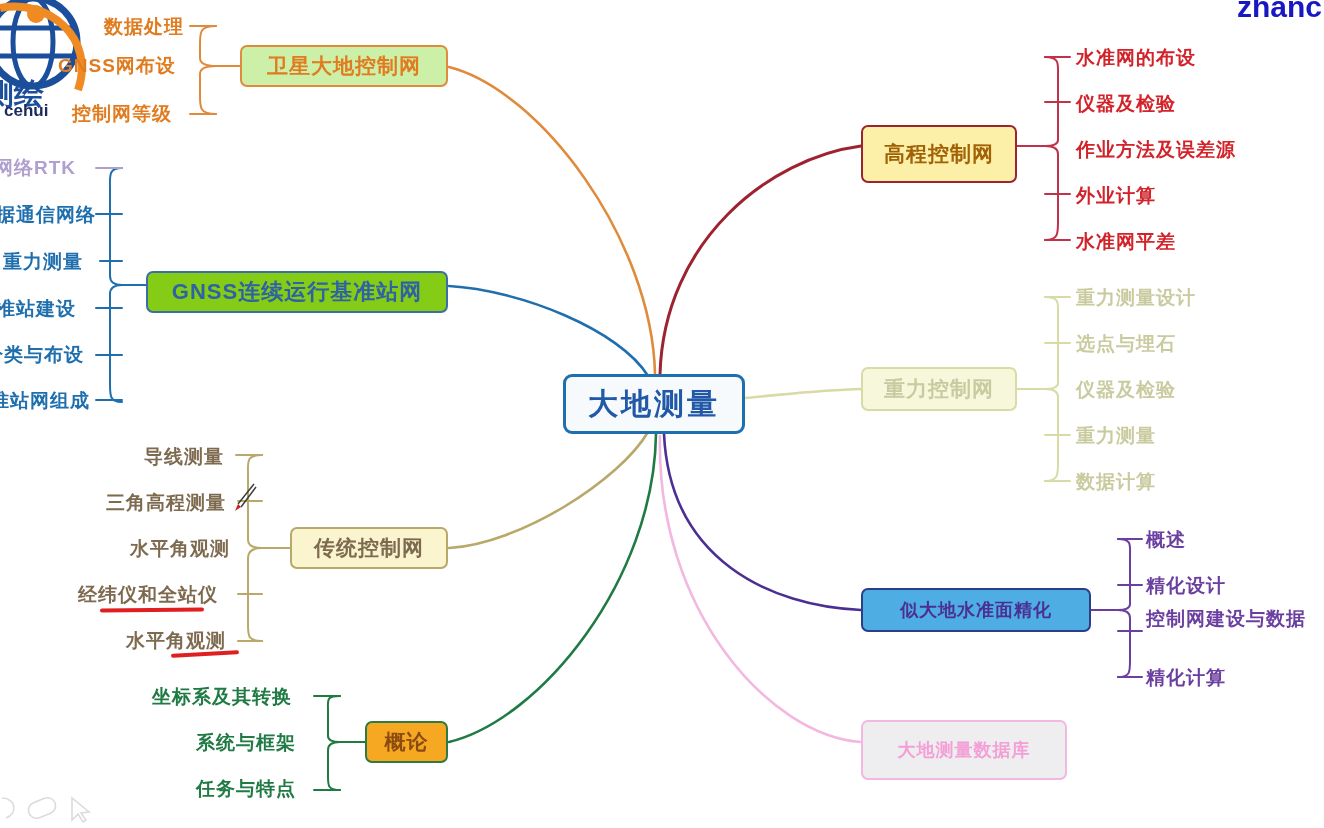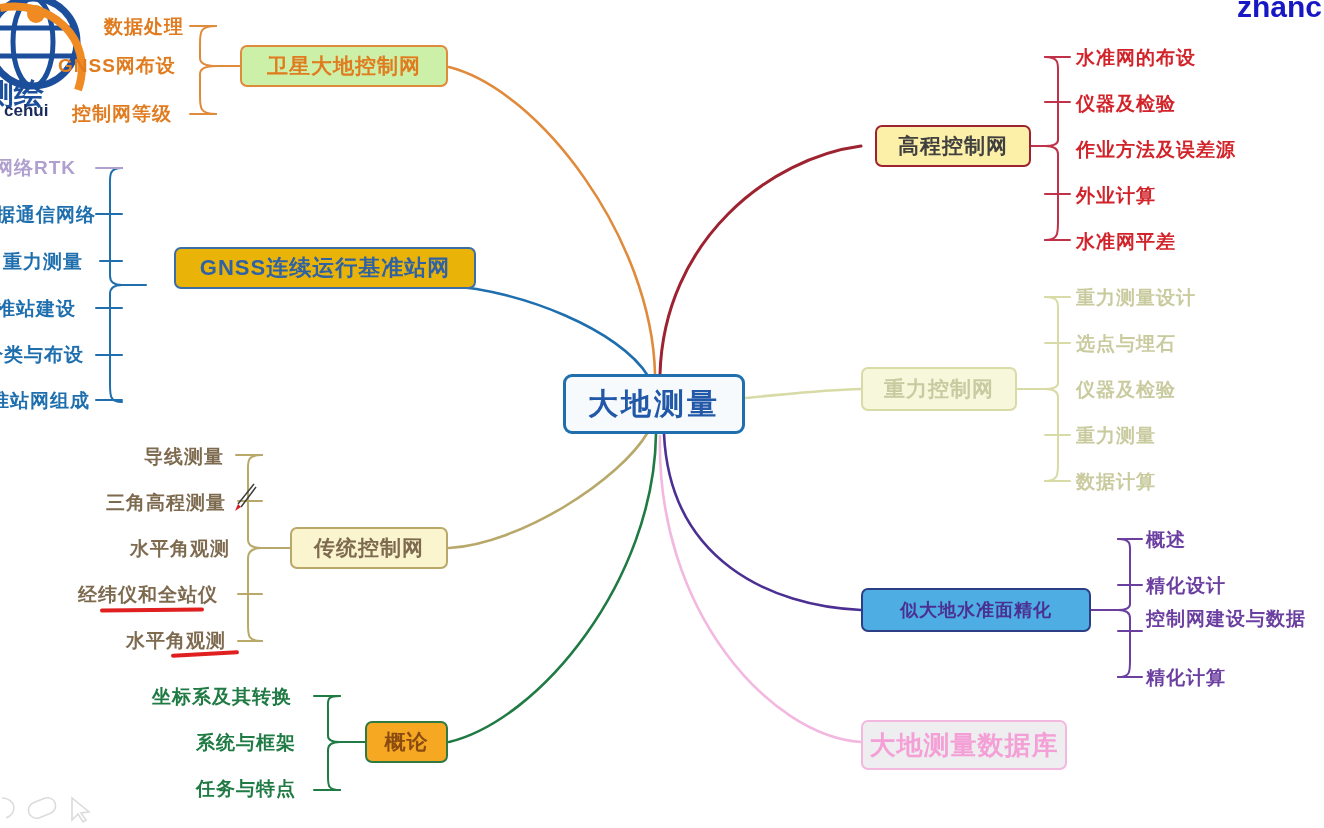--- a/index.html
+++ b/index.html
@@ -25,46 +25,46 @@
     left:563px;top:374px;width:182px;height:60px;
     background:#f7fafc;border:3px solid #1f6fae;
     color:#2258a8;font-size:30px;border-radius:9px;
     letter-spacing:3px;
   }
   .n-satellite{
     left:240px;top:45px;width:208px;height:42px;
     background:#cdf0a8;border:2.5px solid #e08a3c;color:#e07c1f;font-size:21px;
   }
   .n-gnss{
-    left:146px;top:247px;width:302px;height:42px;
-    background:#eab308;border:2.5px solid #3a6ea5;color:#2f62a4;font-size:22px;margin-left:28px;
+    left:146px;top:271px;width:302px;height:42px;
+    background:#84cc16;border:2.5px solid #3a6ea5;color:#2f62a4;font-size:22px;
   }
   .n-traditional{
     left:290px;top:527px;width:158px;height:42px;
     background:#faf4cf;border:2.5px solid #b8a96a;color:#7d6a4f;font-size:21px;
   }
   .n-intro{
     left:365px;top:721px;width:83px;height:42px;
     background:#f7a823;border:2.5px solid #2f7a43;color:#8a4b10;font-size:21px;
   }
   .n-height{
-    left:861px;top:125px;width:156px;height:42px;
-    background:#fcf0a8;border:2.5px solid #9e2330;color:#404040;font-size:21px;margin-left:14px;
+    left:861px;top:125px;width:156px;height:58px;
+    background:#fcf0a8;border:2.5px solid #9e2330;color:#a16207;font-size:21px;
   }
   .n-gravity{
     left:861px;top:367px;width:156px;height:44px;
     background:#f7f7dc;border:2.5px solid #d8dba6;color:#c8caa0;font-size:21px;
   }
   .n-quasi{
     left:861px;top:588px;width:230px;height:44px;
     background:#4eaee4;border:2.5px solid #2c3f86;color:#4b2f93;font-size:18px;
   }
   .n-db{
-    left:861px;top:720px;width:206px;height:50px;
-    background:#eeeef0;border:2.5px solid #f3b8e0;color:#f49fd6;font-size:26px;
+    left:861px;top:720px;width:206px;height:60px;
+    background:#eeeef0;border:2.5px solid #f3b8e0;color:#f49fd6;font-size:18px;
   }
 
   
   .leaf{
     position:absolute;white-space:nowrap;font-weight:bold;
     letter-spacing:1px;
   }
   .leaf.sz{font-size:19px;}
   .c-orange{color:#e07c1f;}
   .c-blue{color:#1f6fae;}

